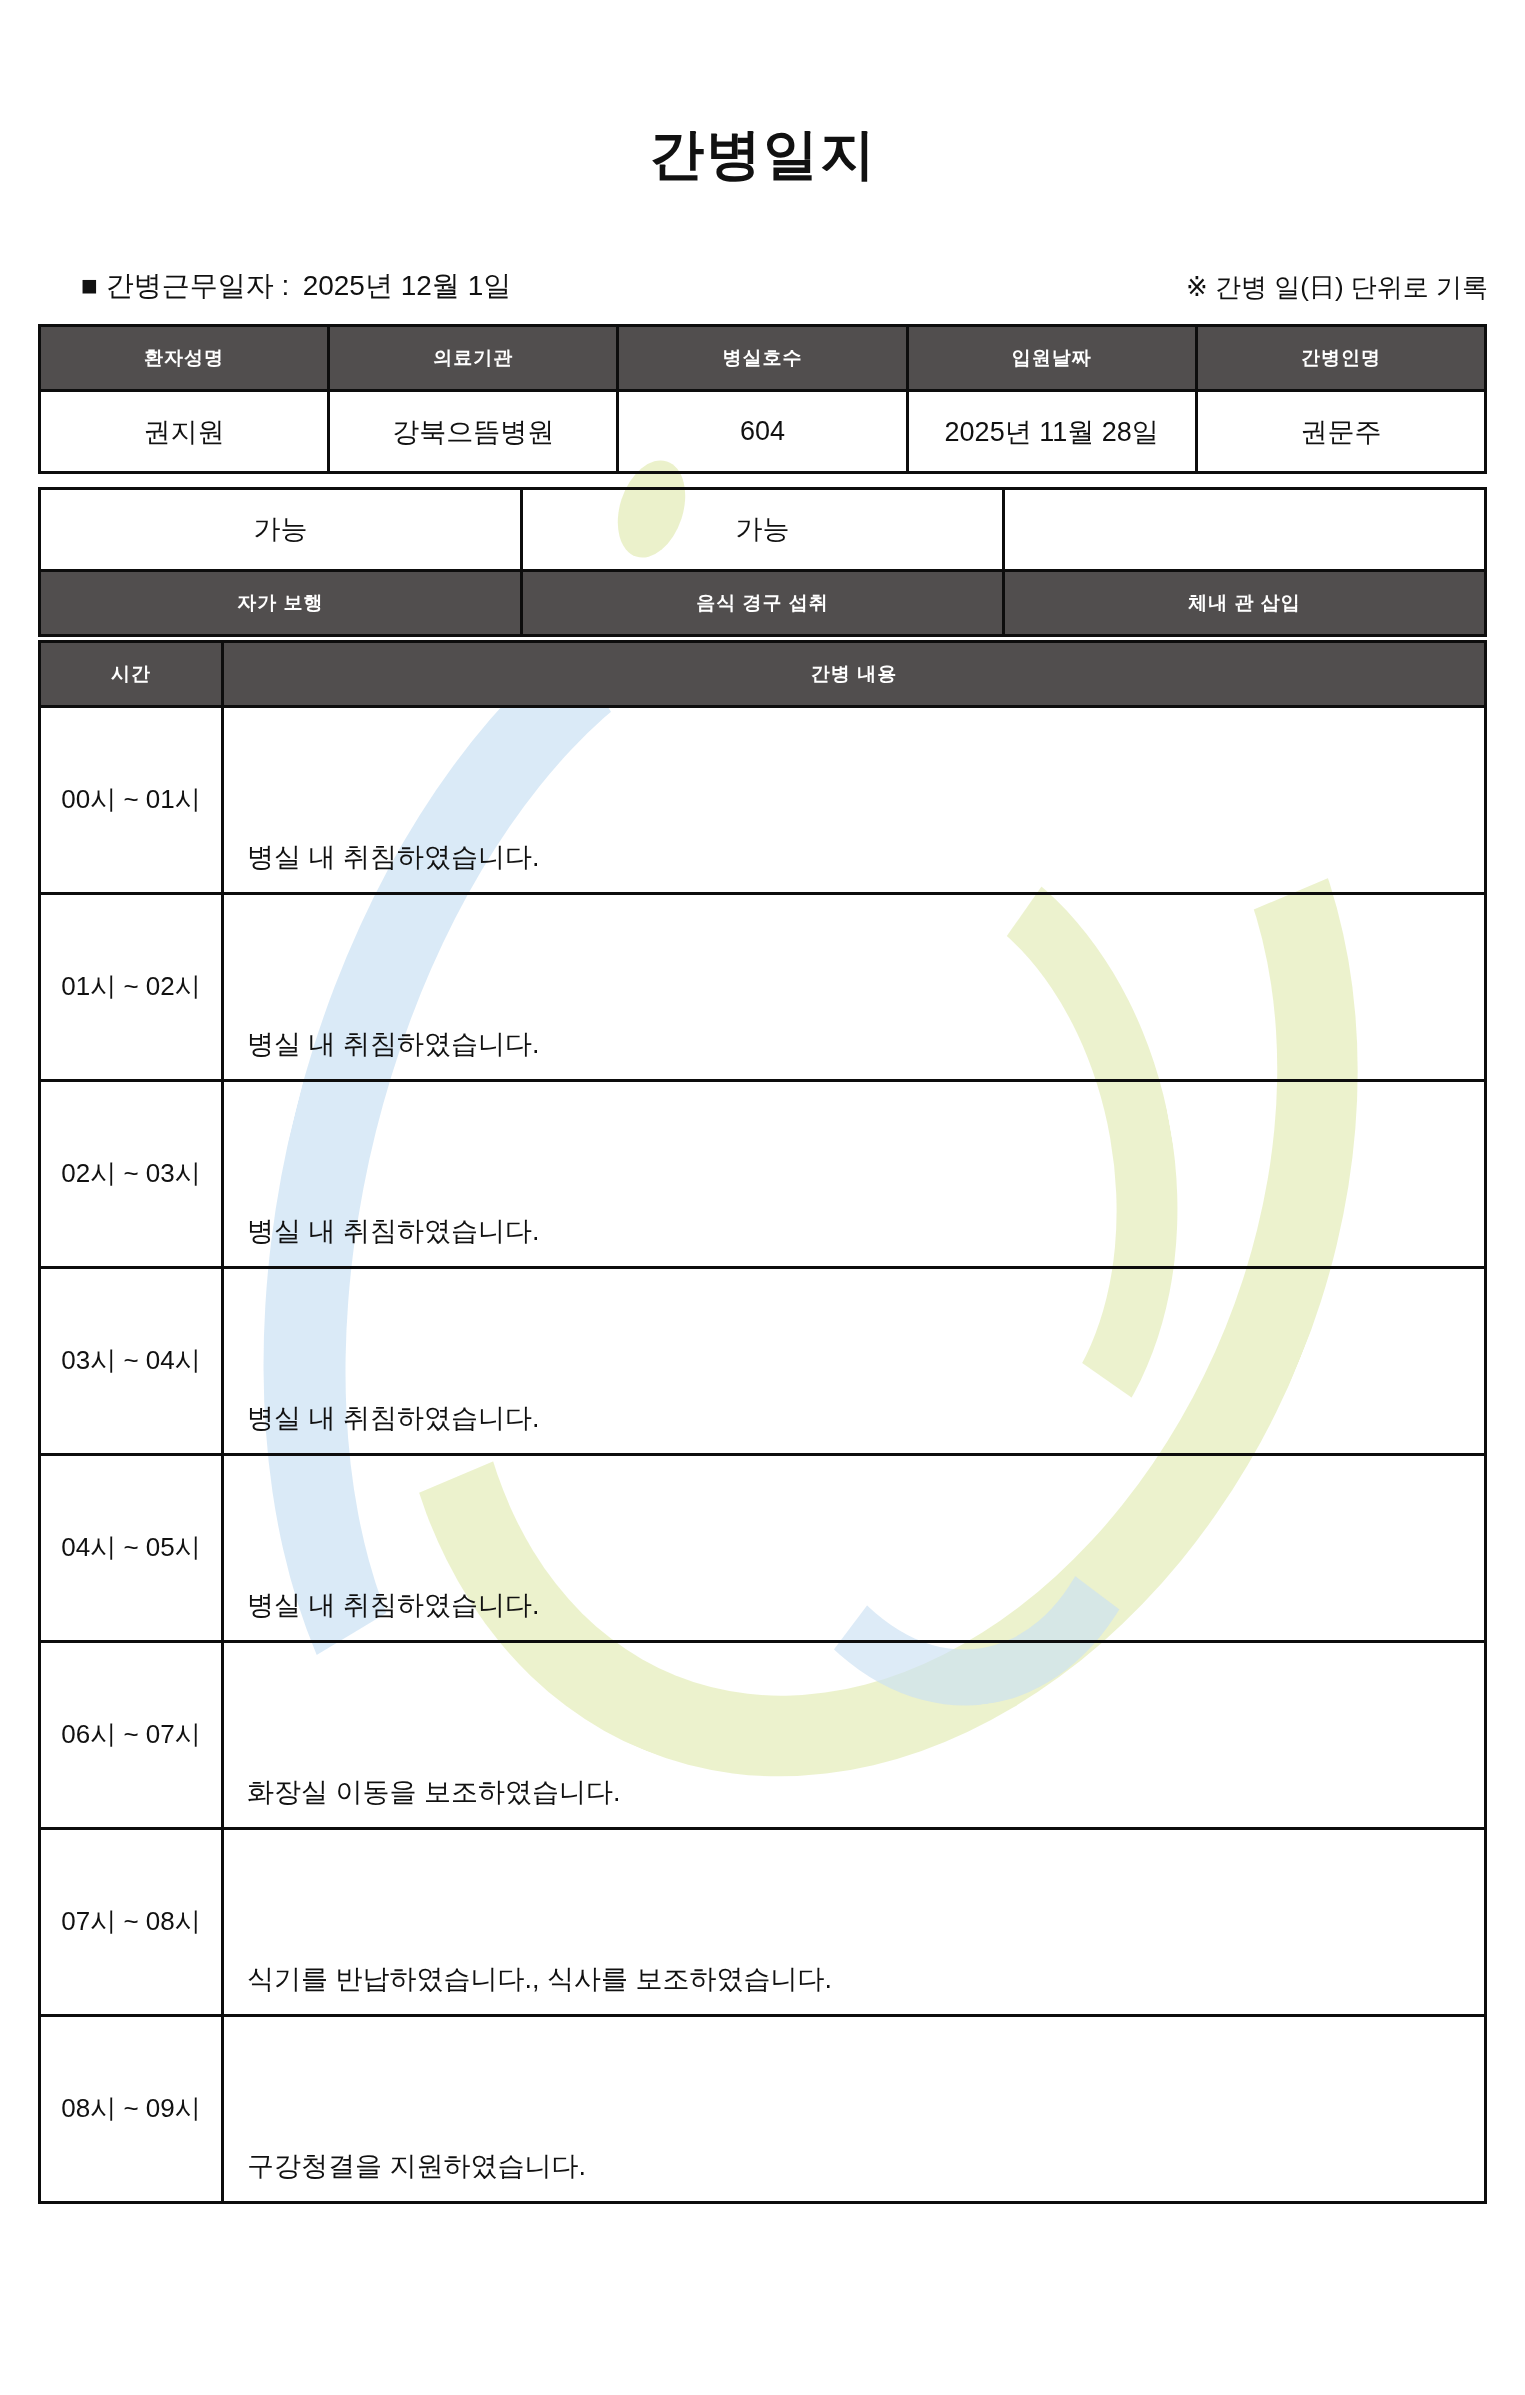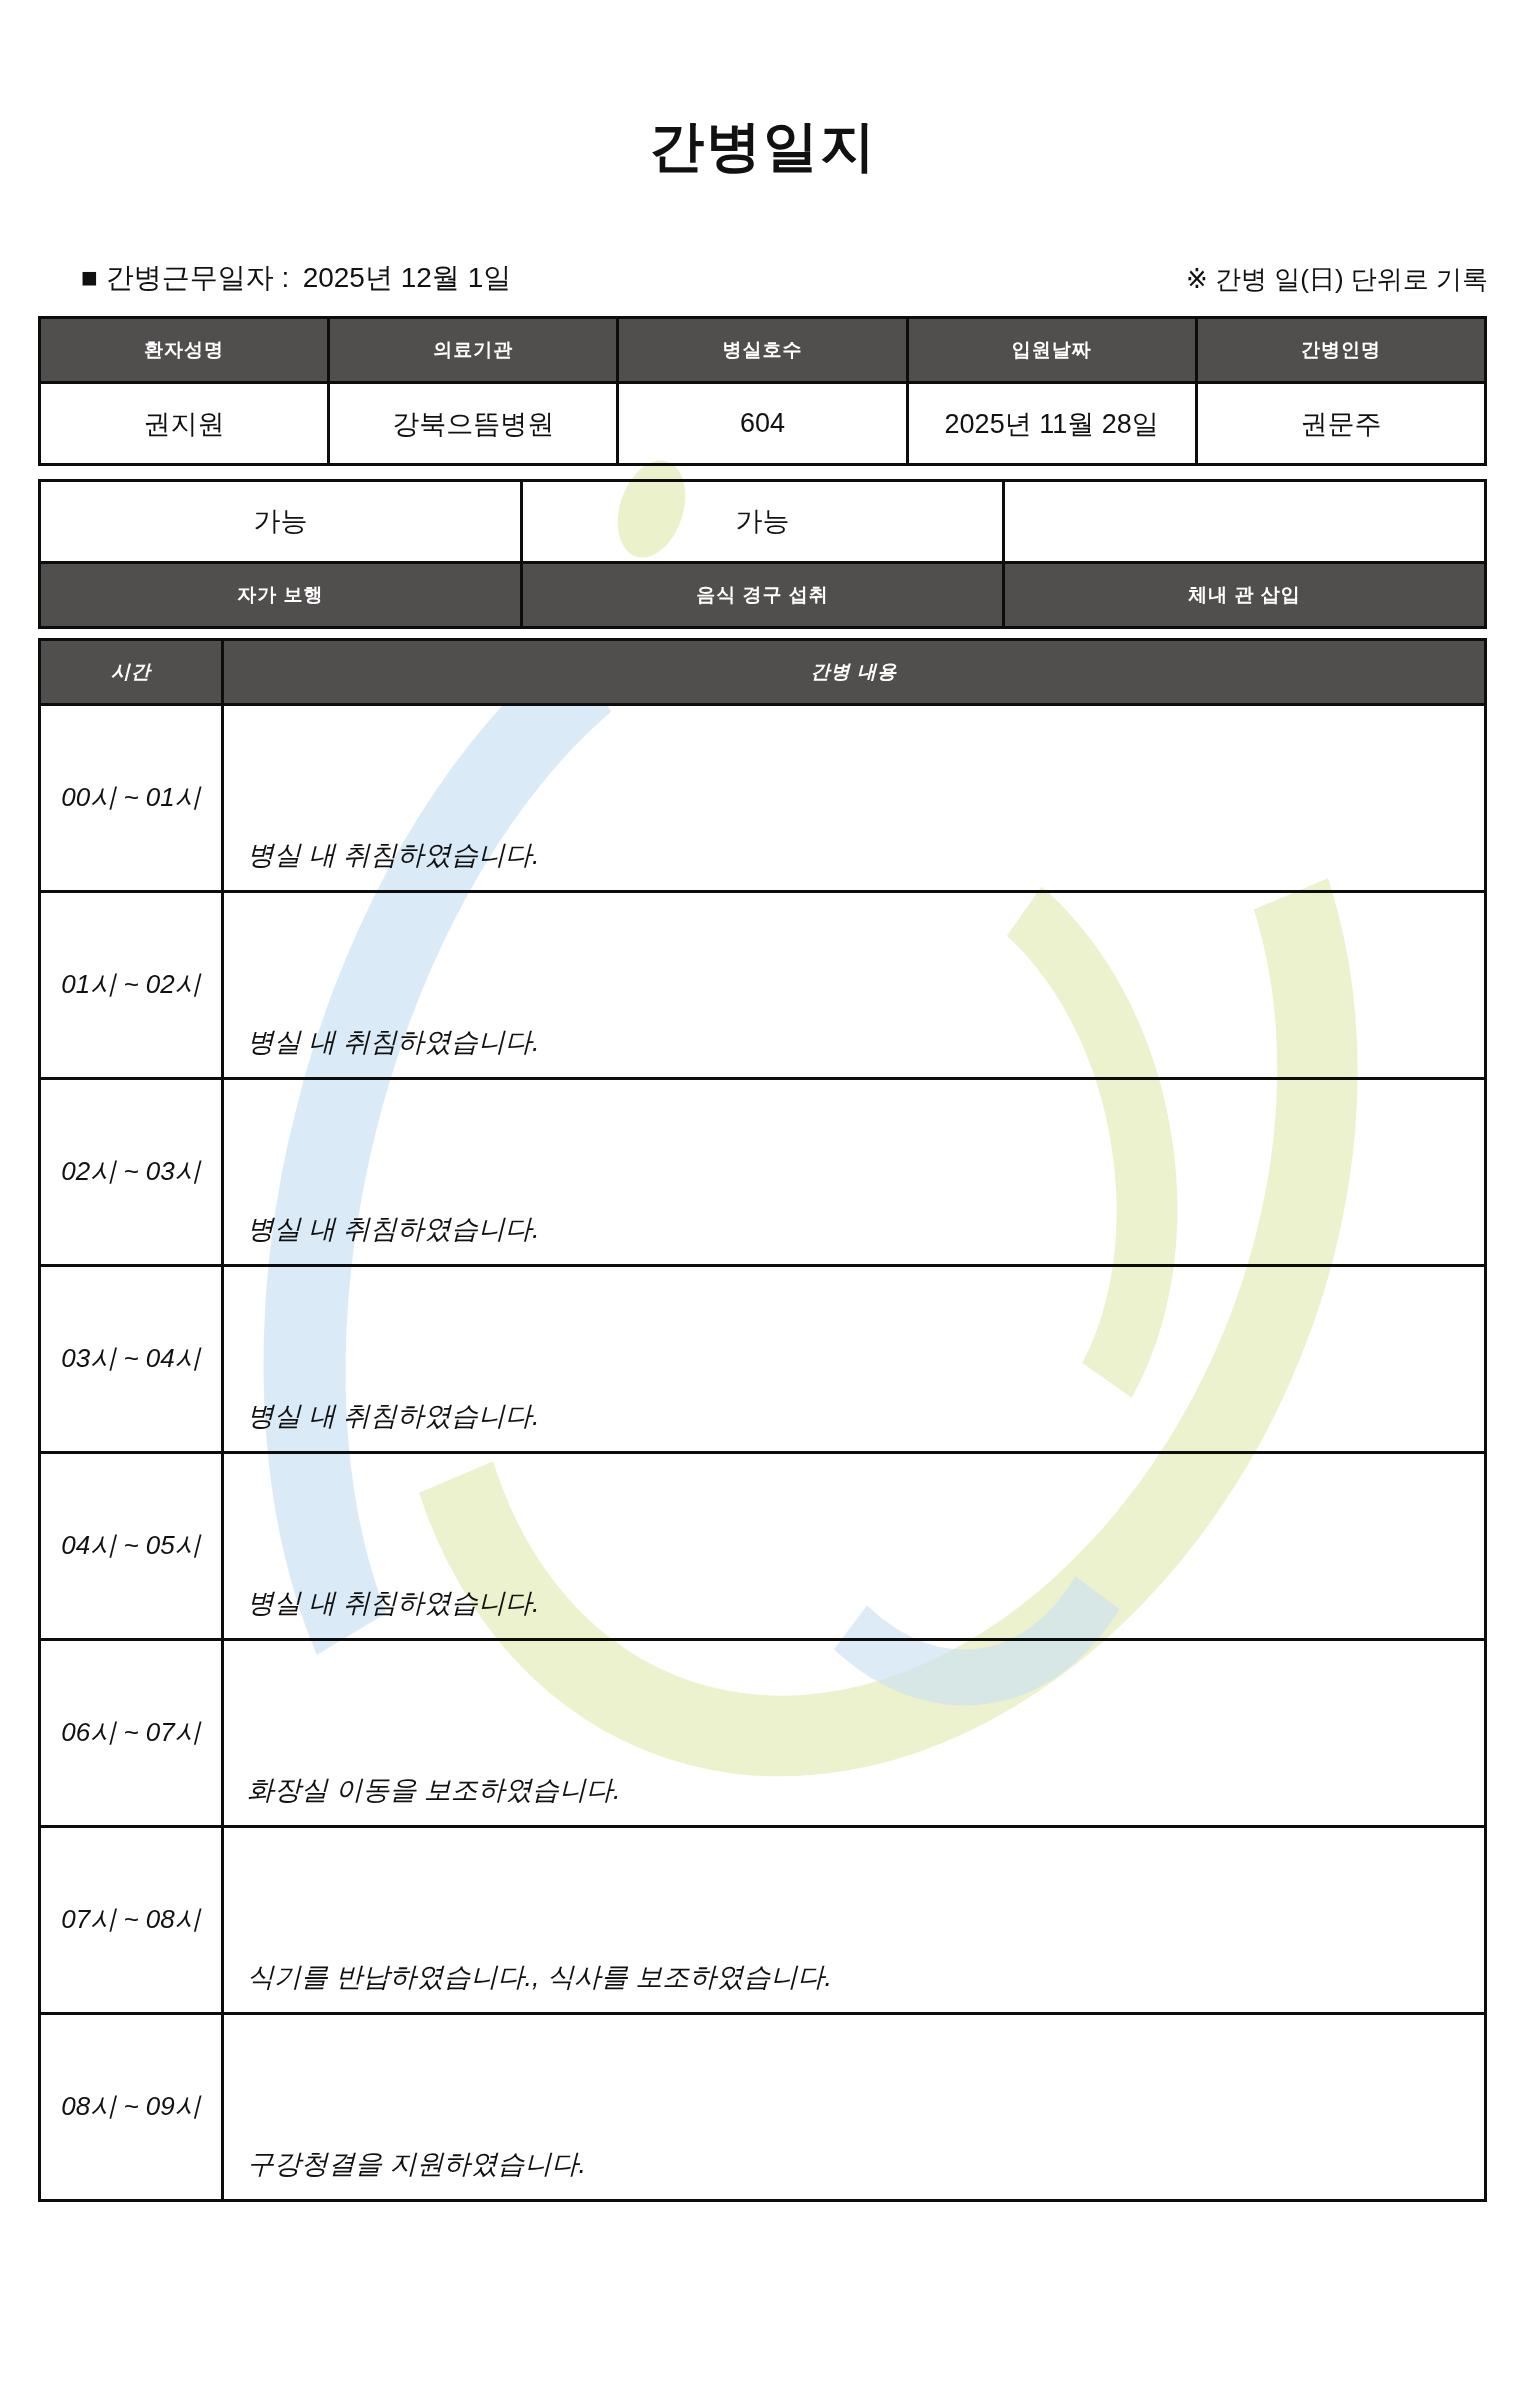--- a/index.html
+++ b/index.html
@@ -21,32 +21,32 @@
     border:83px solid rgba(203,225,243,0.7);border-radius:50%;
     border-top-color:transparent;border-right-color:transparent;border-bottom-color:transparent;
     transform:rotate(14deg);}
   .wm-blue-tail{position:absolute;left:725px;top:1095px;width:327px;height:500px;
     border:56px solid rgba(203,225,243,0.65);border-radius:50%;
     border-top-color:transparent;border-left-color:transparent;border-right-color:transparent;
     transform:rotate(-8deg);}
 
   .content{position:relative;z-index:1;padding:115px 38px 0 38px;}
 
-  .title{margin:0;text-align:center;font-size:55px;font-weight:bold;line-height:63px;letter-spacing:1.9px;}
+  .title{margin:8px;text-align:center;font-size:55px;font-weight:bold;line-height:63px;letter-spacing:1.9px;}
 
   .subheader{display:flex;justify-content:space-between;align-items:flex-end;
     margin-top:81px;font-size:28px;}
   .subheader .left{font-weight:500;letter-spacing:0px;margin-left:43px;}
   .subheader .left .val{margin-left:13.4px;}
   .subheader .right{font-size:26px;font-weight:400;}
 
   table.tbl{width:1449px;border-collapse:collapse;table-layout:fixed;background:transparent;}
   table.t1{margin-top:19px;}
   table.t2{margin-top:12.5px;}
-  table.t3{margin-top:9px;font-style:italic;}
+  table.t3{margin-top:3px;}
   .tbl th,.tbl td{border:3.8px solid #0d0d0d;}
   .tbl th{background:#514e4e;color:#fff;font-weight:bold;font-size:19px;height:60px;
     text-align:center;letter-spacing:1px;}
   .tbl td{height:77px;font-size:27px;text-align:center;background:transparent;}
   table.t3 td{height:69px;}
   table.t3 td.content{text-align:left;padding-left:23px;}
   table.t3 td.time{font-size:26px;}
 </style>
 </head>
 <body>

